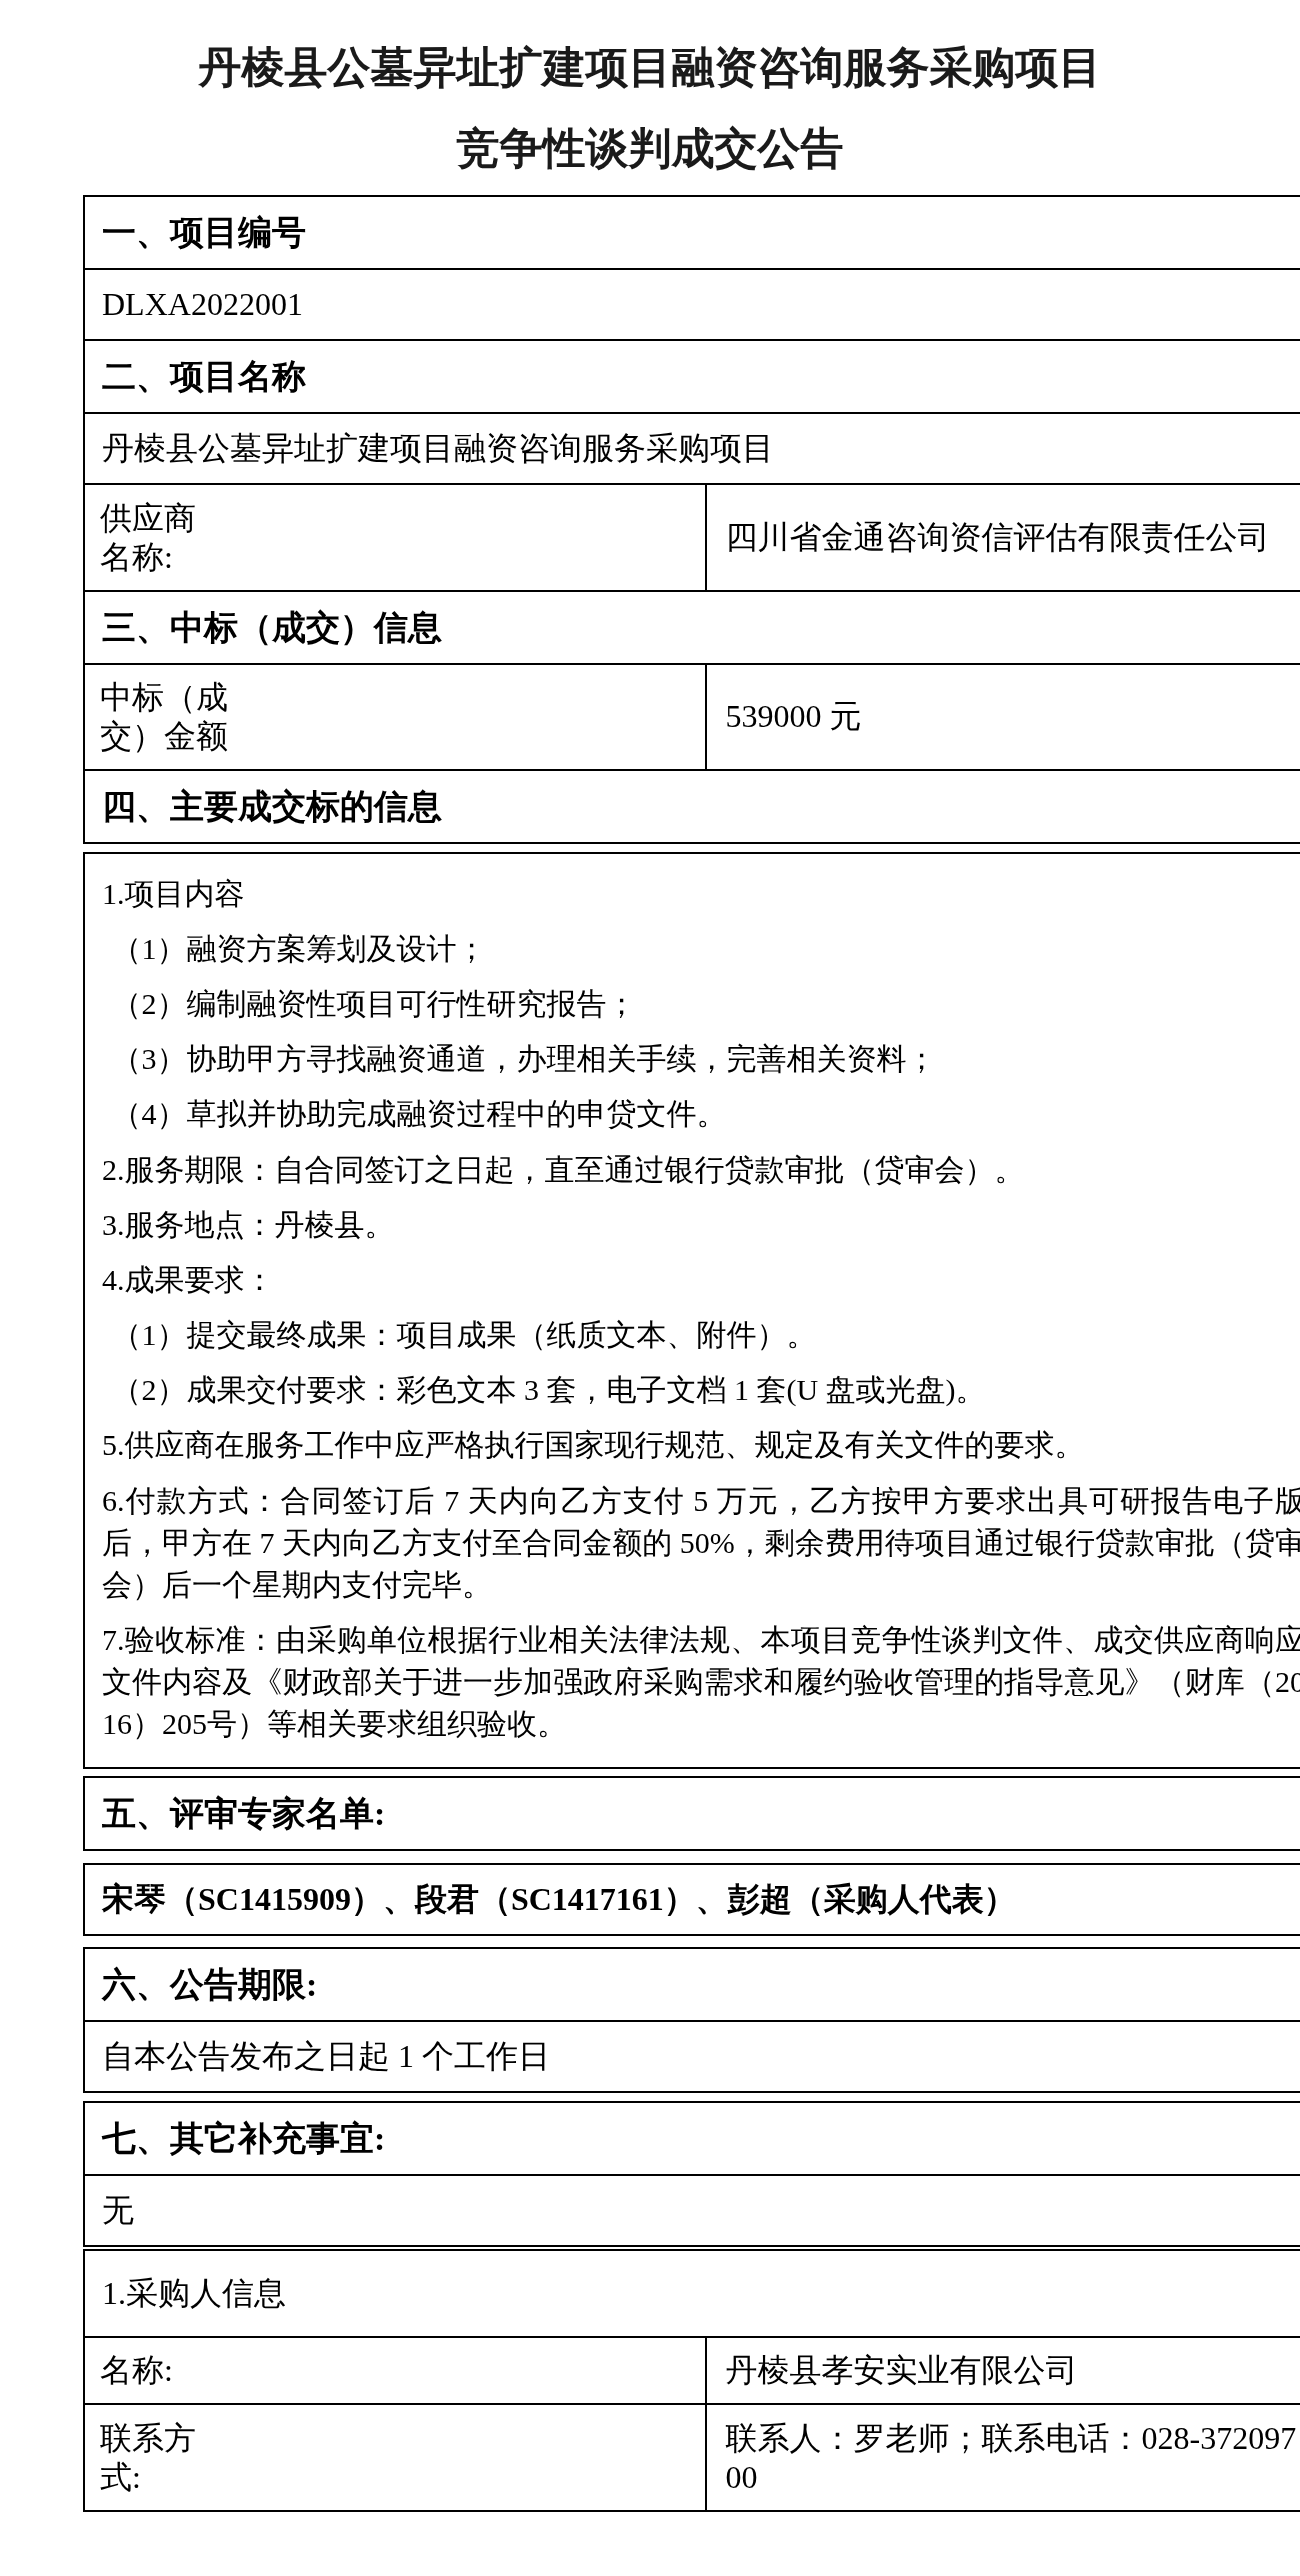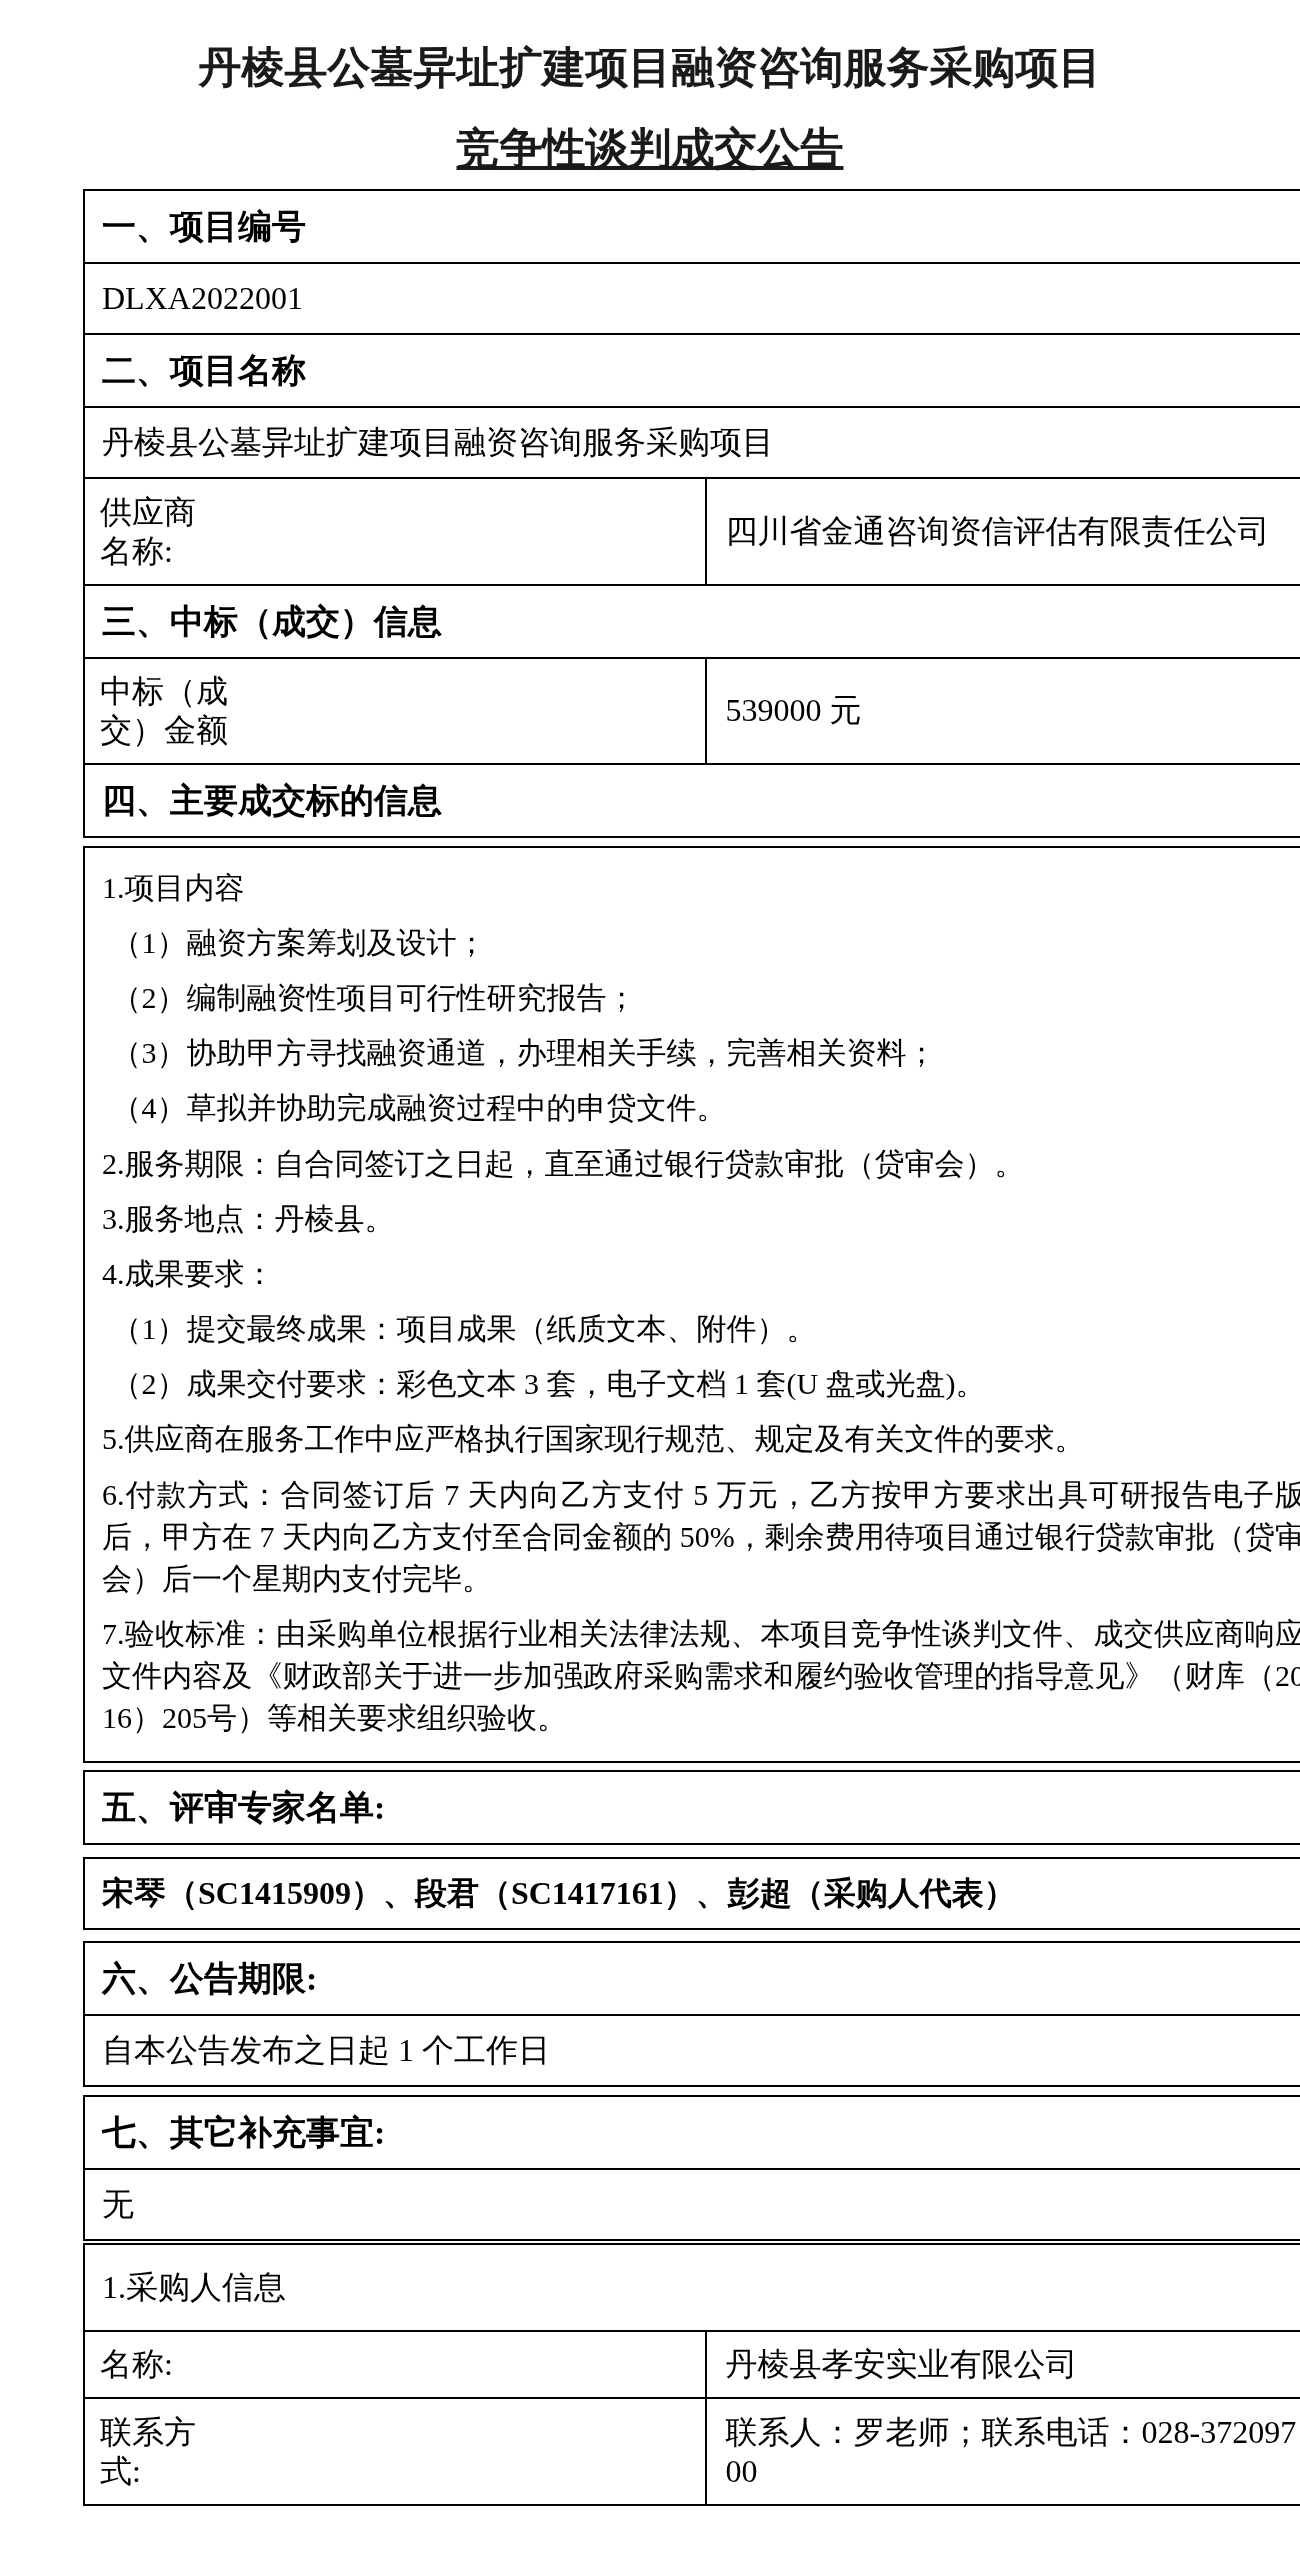--- a/index.html
+++ b/index.html
@@ -6,21 +6,21 @@
   body{
     width:1300px;height:2576px;
     font-family:"Liberation Serif","DejaVu Serif",serif;
     color:#111;overflow:hidden;
   }
   .doc{width:1300px;}
   .title{
     text-align:center;font-weight:bold;font-size:43px;line-height:55px;color:#1a1a1a;
   }
   .title-1{margin-top:40px;}
-  .title-2{margin-top:26.4px;margin-bottom:13px;text-decoration:underline;}
+  .title-2{margin-top:26.4px;margin-bottom:19px;}
   table.sec{
     width:1245px;margin-left:83px;border-collapse:collapse;table-layout:fixed;
     background:#fff;
   }
   table.sec td{
     border:2.8px solid #000;vertical-align:middle;word-break:break-all;
   }
   td.head{
     font-weight:bold;font-size:34px;line-height:42px;padding:15px 17px 14px 17px;color:#000;
   }

